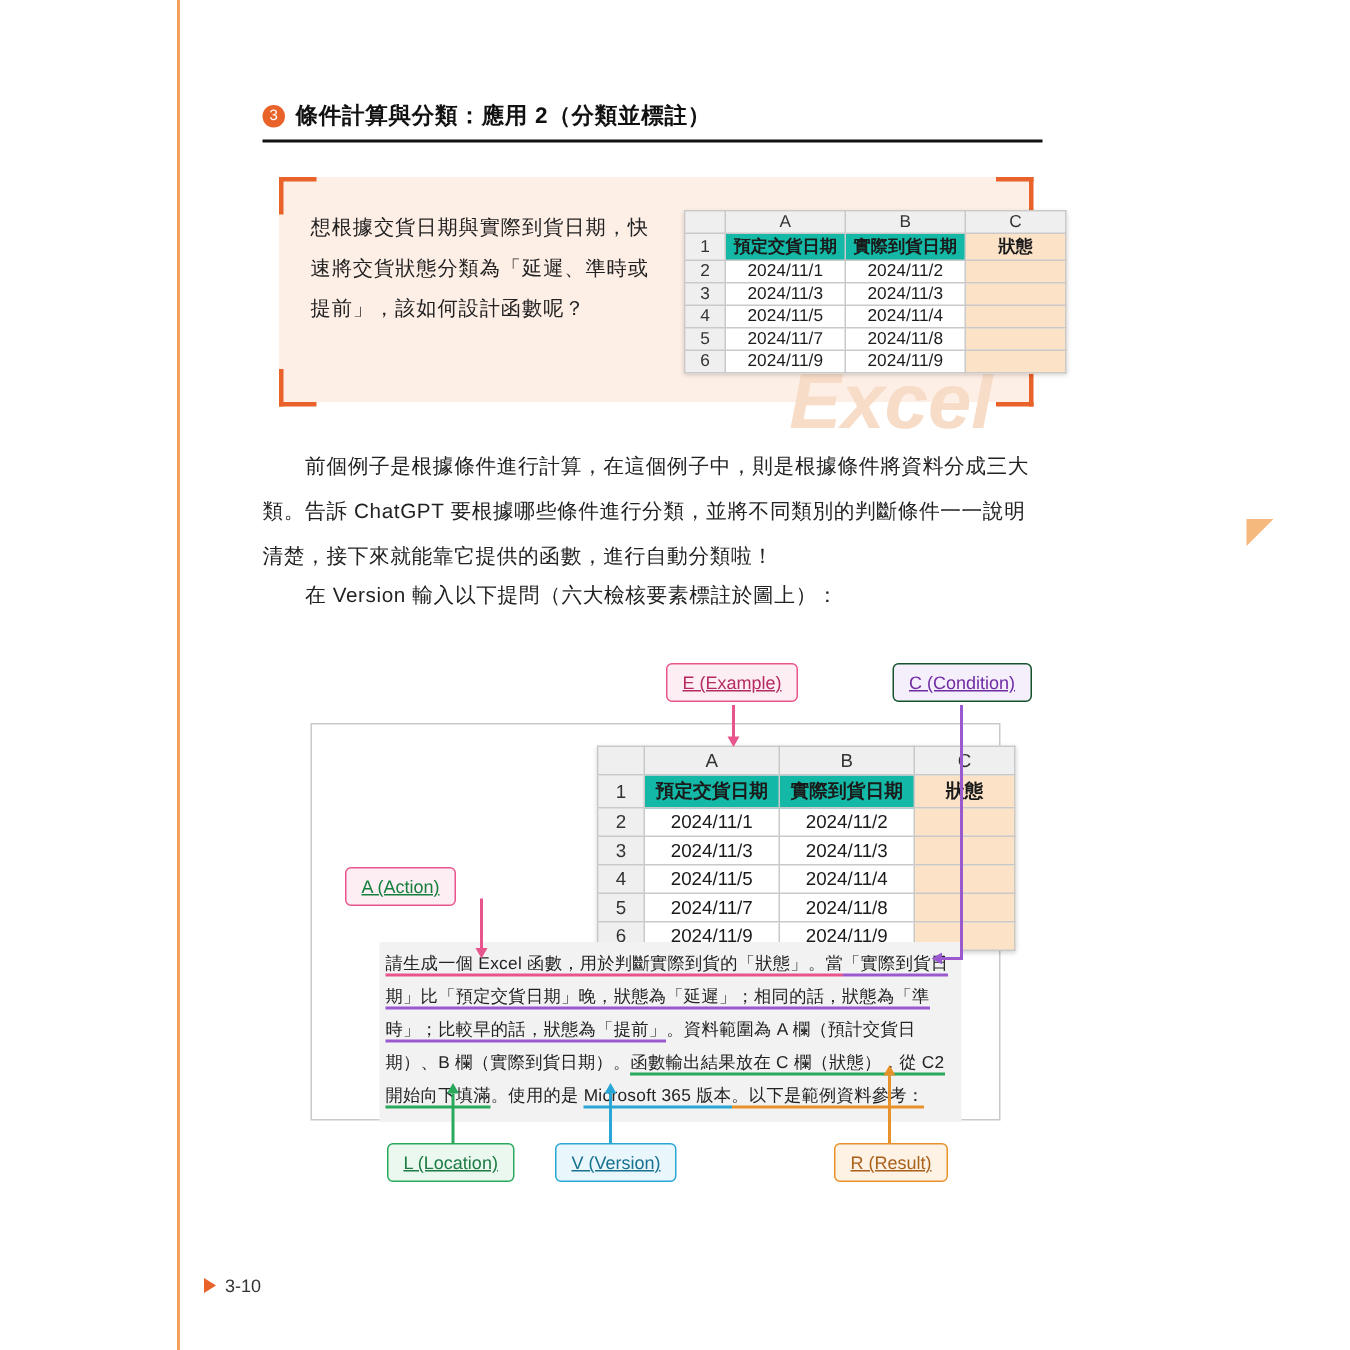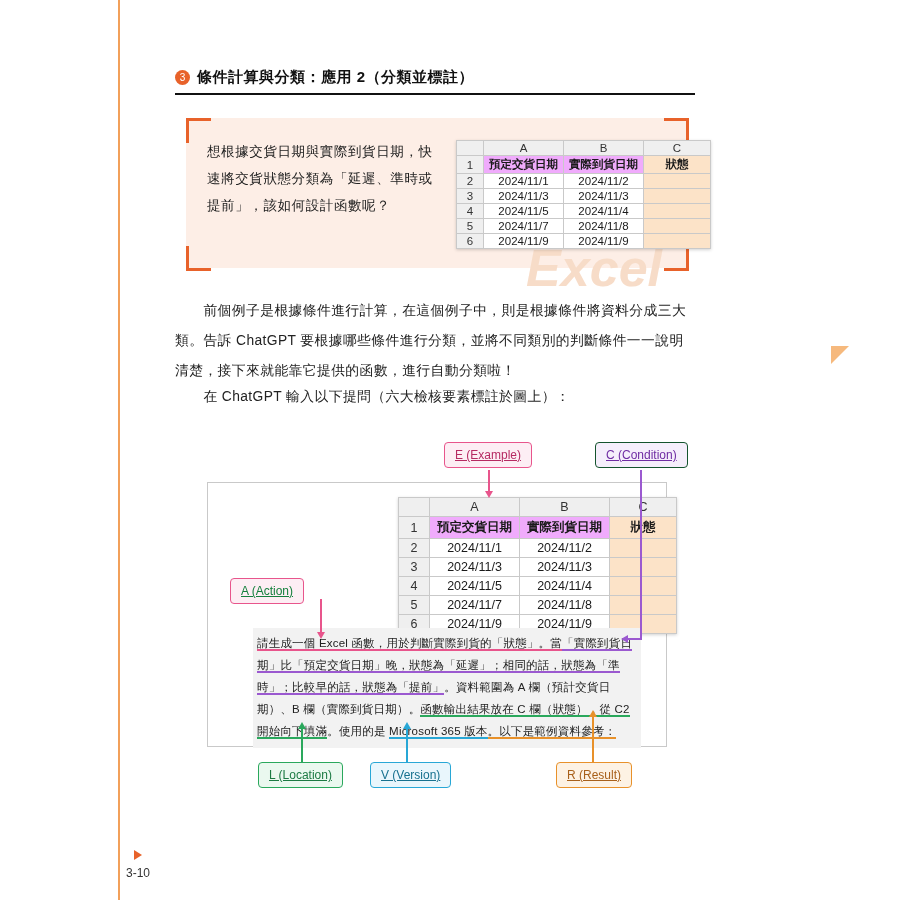--- a/index.html
+++ b/index.html
@@ -132,21 +132,21 @@
     font-weight: normal;
   }
   .sheet .colhead, .sheet .rowhead {
     background: #efefef;
     color: #333;
     font-size: 11px;
   }
   .sheet .rowhead { width: 16px; }
   .sheet .hdr-cell {
     font-weight: bold;
-    background: #f0abfc;
+    background: #14b8a6;
   }
   .sheet .statuscol { background: #fce3c8; width: 56px; margin-left: 30px; }
 
   
   #sheet-small { left: 456px; top: 140px; }
   #sheet-small td, #sheet-small th { font-size: 11.5px; padding: 1px 5px; }
 
   
   .para {
     position: absolute;
@@ -218,28 +218,27 @@
     position: absolute;
     width: 0; height: 0;
   }
   .head.down { border-left: 4px solid transparent; border-right: 4px solid transparent; border-top: 7px solid currentColor; }
   .head.up   { border-left: 4px solid transparent; border-right: 4px solid transparent; border-bottom: 7px solid currentColor; }
   .head.left { border-top: 4px solid transparent; border-bottom: 4px solid transparent; border-right: 7px solid currentColor; }
 
   
   .footer {
     position: absolute;
-    left: 126px;
+    left: 136px;
     top: 850px;
     display: flex;
     align-items: center;
     gap: 6px;
     font-size: 12px;
     color: #333;
-    flex-direction: column;
   }
   .footer .tri {
     width: 0; height: 0;
     border-top: 5px solid transparent;
     border-bottom: 5px solid transparent;
     border-left: 8px solid #e8622a;
   }
 </style>
 </head>
 <body>
@@ -305,21 +304,21 @@
     <tr>
       <td class="colhead rowhead">6</td>
       <td>2024/11/9</td>
       <td>2024/11/9</td>
       <td class="statuscol"></td>
     </tr>
   </tbody>
     </table>
 
   <div class="para" id="para1">　　前個例子是根據條件進行計算，在這個例子中，則是根據條件將資料分成三大類。告訴 ChatGPT 要根據哪些條件進行分類，並將不同類別的判斷條件一一說明清楚，接下來就能靠它提供的函數，進行自動分類啦！</div>
-  <div class="para" id="para2">　　在 ChatGPT 輸入以下提問（六大檢核要素標註於圖上）：</div>
+  <div class="para" id="para2">　　在 Version 輸入以下提問（六大檢核要素標註於圖上）：</div>
 
   <div class="figure"></div>
 
   <table class="sheet" id="sheet-big">
     <tbody>
         <tr>
       <td class="colhead rowhead"></td>
       <td class="colhead">A</td>
       <td class="colhead">B</td>
       <td class="colhead">C</td>

